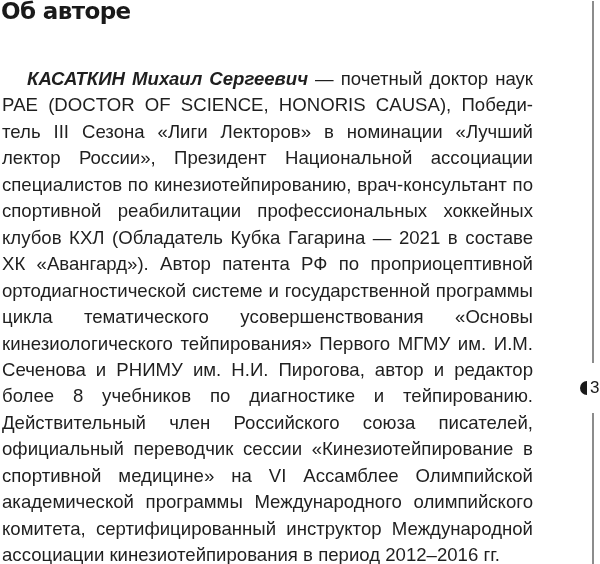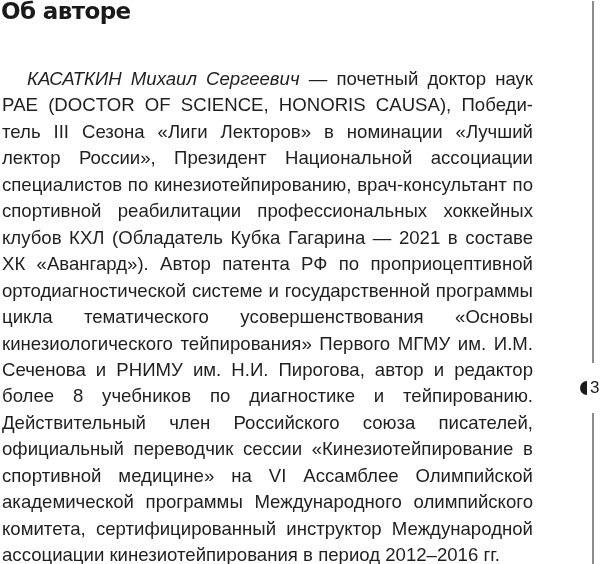--- a/index.html
+++ b/index.html
@@ -34,21 +34,21 @@
       margin: 0;
       font-family: "Liberation Sans", sans-serif;
       font-size: 18.6px;
       line-height: 26.45px;
       text-align: justify;
       text-indent: 25px;
       color: #1f1f1f;
       hyphens: manual;
     }
     .bio .name {
-      font-weight: normal;
+      font-weight: bold;
       font-style: italic;
     }
     .margin-rule {
       position: absolute;
       left: 592px;
       width: 2px;
       background: #8c8c8c;
     }
     .margin-rule.top {
       top: 1px;

